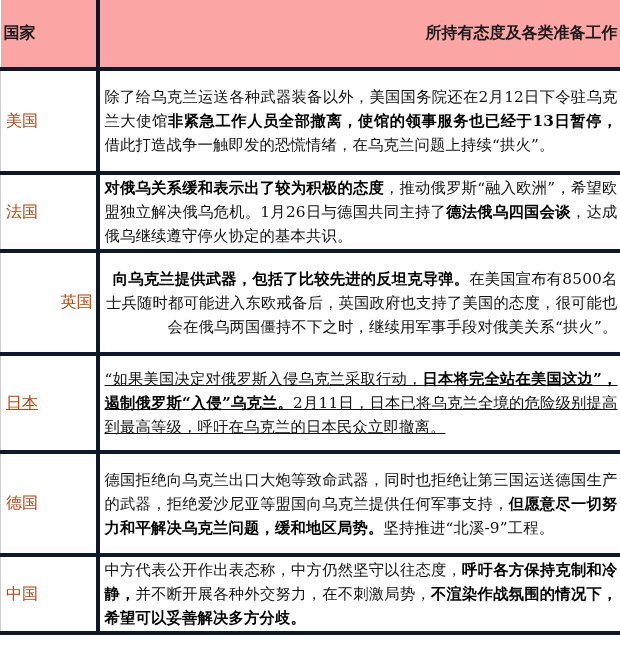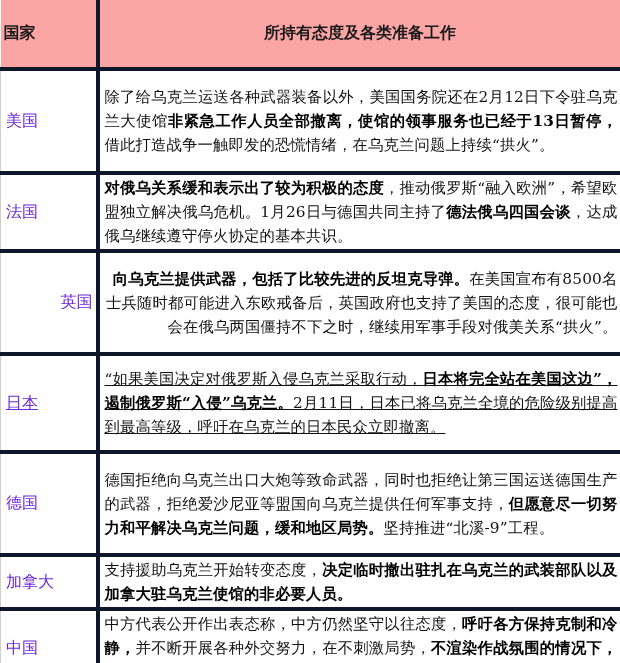--- a/index.html
+++ b/index.html
@@ -3,22 +3,22 @@
 <meta charset="utf-8">
 <style>
   html, body { margin:0; padding:0; background:#ffffff; }
   body { width:620px; height:663px; overflow:hidden; font-family:"DejaVu Serif", "Liberation Serif", serif; }
   table { border-collapse:collapse; width:620px; table-layout:fixed; }
   td, th { border:4px solid #0f172a; padding:0 3px; vertical-align:middle; }
   col.c1 { width:97px; }
   col.c2 { width:523px; }
   thead th { background:#fca5a5; height:67px; font-weight:bold; font-size:16px; color:#1a1a1a; border-top:none; }
   thead th.h1 { text-align:left; padding-left:3px; border-left:none; }
-  thead th.h2 { text-align:center; border-right:none; }
-  td.country { font-size:16px; color:#6d28d9; text-align:left; padding-left:5px; border-left:1px solid #cfcfcf;margin-top:18px; }
+  thead th.h2 { text-align:right; border-right:none; }
+  td.country { font-size:16px; color:#c2410c; text-align:left; padding-left:5px; border-left:1px solid #cfcfcf;margin-top:18px; }
   td.desc { font-size:15.3px; line-height:24px; color:#111; text-align:justify; padding:1px 3px 1px 5px; border-right:none; letter-spacing:0.2px; }
   td.desc b { font-weight:bold; color:#000; }
   tr.r-us td { height:98px; }
   tr.r-fr td { height:70px; }
   tr.r-uk td { height:97px;text-align:right; }
   tr.r-jp td { height:92px;text-decoration:underline; }
   tr.r-de td { height:97px; }
   tr.r-ca td { height:47px; }
   tr.r-cn td { height:70px; }
 </style>
@@ -50,22 +50,18 @@
       <td class="desc"><b>向乌克兰提供武器，包括了比较先进的反坦克导弹。</b><span>在美国宣布有8500名士兵随时都可能进入东欧戒备后，英国政府也支持了美国的态度，很可能也会在俄乌两国僵持不下之时，继续用军事手段对俄美关系“拱火”。</span></td>
     </tr>
     <tr class="r-jp">
       <td class="country">日本</td>
       <td class="desc"><span>“如果美国决定对俄罗斯入侵乌克兰采取行动，</span><b>日本将完全站在美国这边”，遏制俄罗斯“入侵”乌克兰。</b><span>2月11日，日本已将乌克兰全境的危险级别提高到最高等级，呼吁在乌克兰的日本民众立即撤离。</span></td>
     </tr>
     <tr class="r-de">
       <td class="country">德国</td>
       <td class="desc"><span>德国拒绝向乌克兰出口大炮等致命武器，同时也拒绝让第三国运送德国生产的武器，拒绝爱沙尼亚等盟国向乌克兰提供任何军事支持，</span><b>但愿意尽一切努力和平解决乌克兰问题，缓和地区局势。</b><span>坚持推进“北溪-9”工程。</span></td>
     </tr>
-    <tr class="r-ca">
-      <td class="country">加拿大</td>
-      <td class="desc"><span>支持援助乌克兰开始转变态度，</span><b>决定临时撤出驻扎在乌克兰的武装部队以及加拿大驻乌克兰使馆的非必要人员。</b></td>
-    </tr>
     <tr class="r-cn">
       <td class="country">中国</td>
       <td class="desc"><span>中方代表公开作出表态称，中方仍然坚守以往态度，</span><b>呼吁各方保持克制和冷静，</b><span>并不断开展各种外交努力，在不刺激局势，</span><b>不渲染作战氛围的情况下，希望可以妥善解决多方分歧。</b></td>
     </tr>
   </tbody>
 </table>
 
 </body></html>

